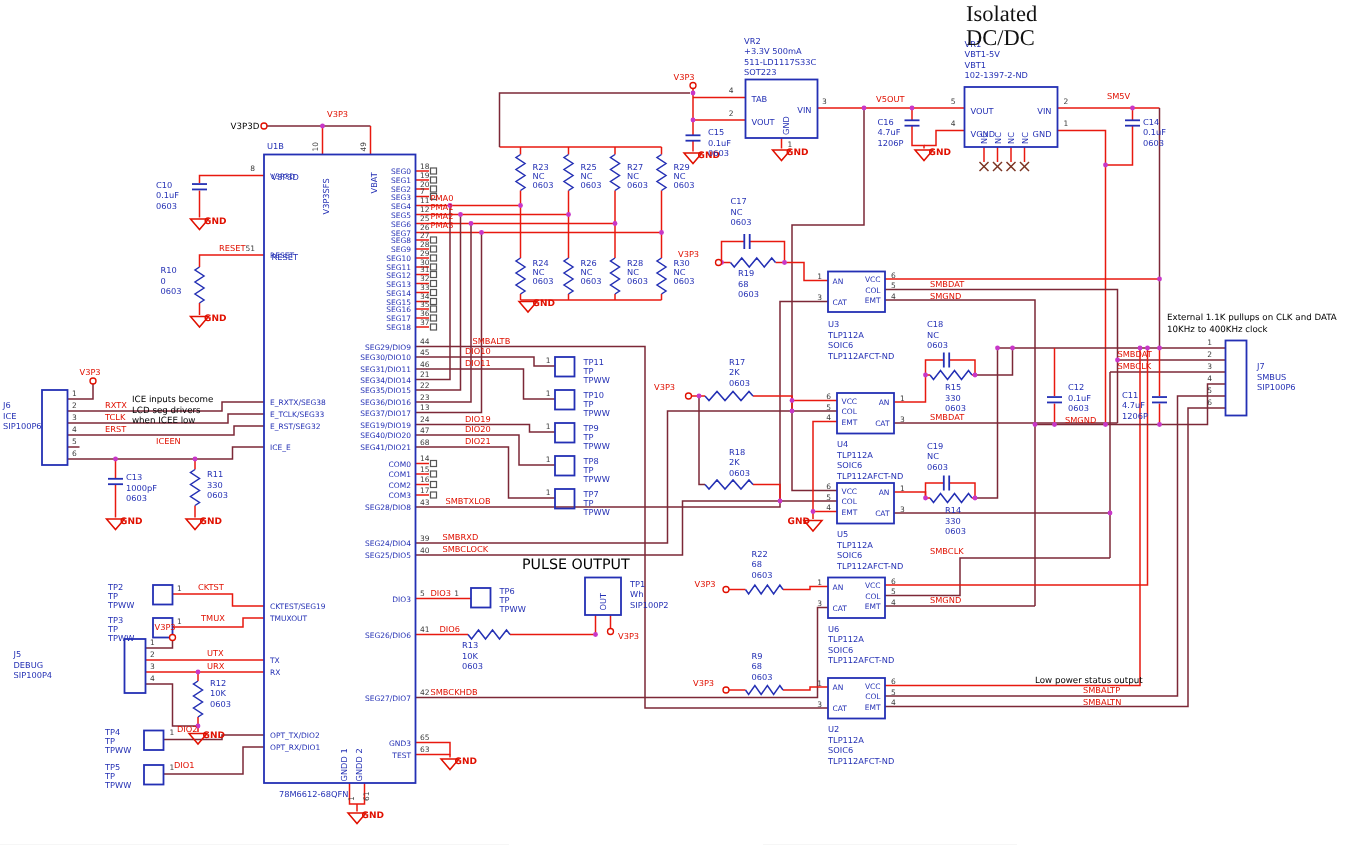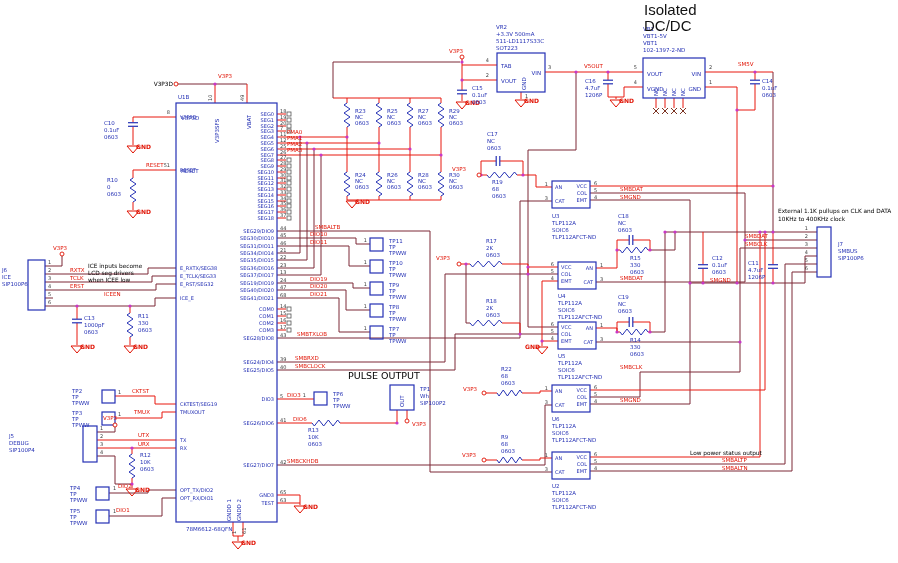--- a/index.html
+++ b/index.html
@@ -1,20 +1,20 @@
 <!DOCTYPE html>
 <html><head>
 <meta charset="utf-8">
 <style>
   html,body{margin:0;padding:0;background:#f0f0f0;}
   #stage{position:relative;width:898px;height:563px;background:#ffffff;overflow:hidden;
          font-family:"DejaVu Sans",sans-serif;}
   #schem{position:absolute;left:0;top:0;}
   #bigtitle{position:absolute;left:644px;top:2px;color:#111;font-size:15px;line-height:16px;
-            font-family:Liberation Sans, sans-serif;}
+            font-family:Liberation Serif, serif;}
   text{font-family:"DejaVu Sans",sans-serif;}
   .cmp{fill:#2430b4;}
   .net{fill:#e01000;}
   .pin{fill:#3c3c3c;}
   .ann{fill:#000000;}
   .gnd{fill:#e01000;font-weight:bold;}
 </style>
 </head>
 <body>
 

